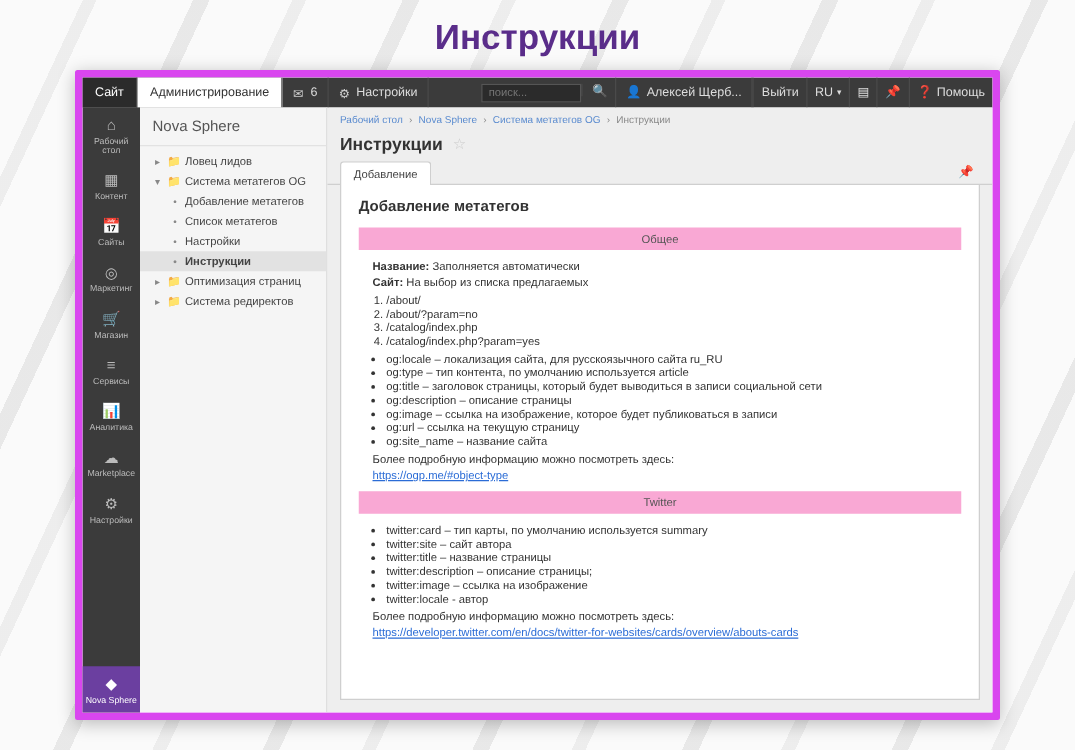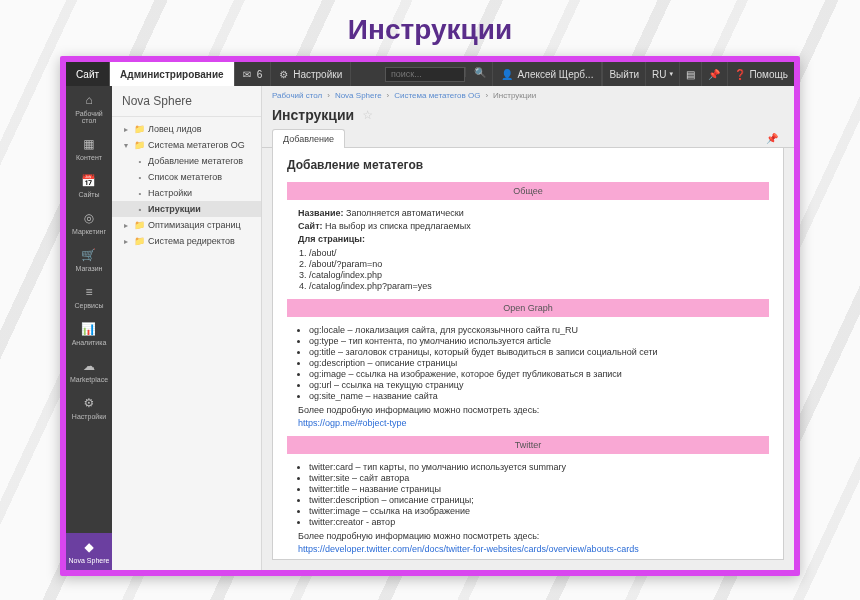--- a/index.html
+++ b/index.html
@@ -3,21 +3,21 @@
 <meta charset="utf-8">
 <style>
 *{box-sizing:border-box;margin:0;padding:0}
 body{font-family:Arial,Helvetica,sans-serif;background:#f0f0f0;position:relative;overflow:hidden;width:860px;height:600px}
 .diag-bg{position:absolute;inset:0;background:#fafafa;z-index:0}
 .diag-bg::before{content:"";position:absolute;inset:0;background:repeating-linear-gradient(115deg,transparent 0 60px,rgba(0,0,0,.05) 60px 70px,transparent 70px 140px,rgba(0,0,0,.07) 140px 152px)}
 .hero-title{position:relative;z-index:1;text-align:center;font-size:28px;font-weight:700;color:#5a2d8a;padding:14px 0 10px}
 .app-shell{position:relative;z-index:1;margin:0 auto;width:740px;height:520px;background:#fff;border:6px solid #d946ef;box-shadow:0 3px 14px rgba(0,0,0,.25);border-radius:2px;display:flex;flex-direction:column;overflow:hidden}
 .topbar{display:flex;align-items:center;background:#3b3b3b;color:#ddd;font-size:10px;height:24px}
 .topbar .tab-site{background:#2b2b2b;color:#fff;padding:0 10px;height:100%;display:flex;align-items:center;border-right:1px solid #555}
-.topbar .tab-admin{background:#fff;color:#333;padding:0 10px;height:100%;display:flex;align-items:center;font-weight:700;border-right:1px solid #555}
+.topbar .tab-admin{background:#fff;color:#333;padding:0 10px;height:100%;display:flex;align-items:center;font-weight:400;border-right:1px solid #555}
 .topbar .tbtn{padding:0 8px;height:100%;display:flex;align-items:center;gap:4px;border-right:1px solid #4a4a4a;cursor:pointer}
 .topbar .tbtn .ic{width:10px;height:10px;opacity:.9}
 .topbar .search{margin-left:auto;display:flex;align-items:flex-start}
 .topbar input{background:#2b2b2b;border:1px solid #555;color:#ccc;font-size:9px;padding:2px 5px;width:80px;height:15px}
 .topbar .user{padding:0 8px;display:flex;align-items:center;gap:4px;border-left:1px solid #4a4a4a;border-right:1px solid #4a4a4a;height:100%}
 .topbar .rt{padding:0 6px;display:flex;align-items:center;gap:3px;height:100%;border-left:1px solid #4a4a4a}
 .body{display:flex;flex:1;min-height:0}
 .rail{width:46px;background:#3b3b3b;color:#bbb;display:flex;flex-direction:column;align-items:center;font-size:7px;text-align:center}
 .rail .ritem{padding:6px 2px;width:100%;cursor:pointer;display:flex;flex-direction:column;align-items:center;gap:2px}
 .rail .ritem.active{background:#2b2b2b;color:#fff}
@@ -44,21 +44,21 @@
 .tabs .pin{margin-left:auto;color:#aaa;font-size:10px;padding:2px 5px}
 .content{flex:1;background:#fff;margin:0 10px 10px;border:1px solid #cfcfcf;border-top:none;padding:10px 14px;font-size:9px;color:#333;overflow:auto}
 .content h2{font-size:12px;font-weight:600;margin-bottom:10px}
 .sect-h{background:#f9a8d4;text-align:center;padding:4px;font-size:9px;color:#555;margin:8px 0}
 .lbl{font-weight:700}
 .content p{margin:3px 11px}
 .content ol{margin:4px 0 4px 22px}
 .content ol li{margin:1px 0}
 .content ul{margin:4px 0 4px 22px;list-style:disc}
 .content ul li{margin:1px 0}
-.content a{color:#2b6cd6;}
+.content a{color:#2b6cd6;text-decoration:underline}
 </style>
 </head>
 <body>
 
 <div class="diag-bg"></div>
 <div class="hero-title">Инструкции</div>
 
 <div class="app-shell">
   <div class="topbar">
     <div class="tab-site">Сайт</div>
@@ -201,46 +201,44 @@
       </div>
       <div class="tabs">
         <div class="tab">Добавление</div>
         <div class="pin">📌</div>
       </div>
       <div class="content">
         <h2>Добавление метатегов</h2>
         <div class="sect-h">Общее</div>
         <p><span class="lbl">Название:</span> <span>Заполняется автоматически</span></p>
         <p><span class="lbl">Сайт:</span> <span>На выбор из списка предлагаемых</span></p>
-        <p><span class="lbl">Для страницы:</span></p>
         <ol>
           <li>/about/</li>
           <li>/about/?param=no</li>
           <li>/catalog/index.php</li>
           <li>/catalog/index.php?param=yes</li>
         </ol>
-        <div class="sect-h">Open Graph</div>
         <ul>
           <li>og:locale – локализация сайта, для русскоязычного сайта ru_RU</li>
           <li>og:type – тип контента, по умолчанию используется article</li>
           <li>og:title – заголовок страницы, который будет выводиться в записи социальной сети</li>
           <li>og:description – описание страницы</li>
           <li>og:image – ссылка на изображение, которое будет публиковаться в записи</li>
           <li>og:url – ссылка на текущую страницу</li>
           <li>og:site_name – название сайта</li>
         </ul>
         <p>Более подробную информацию можно посмотреть здесь:</p>
         <p><a>https://ogp.me/#object-type</a></p>
         <div class="sect-h">Twitter</div>
         <ul>
           <li>twitter:card – тип карты, по умолчанию используется summary</li>
           <li>twitter:site – сайт автора</li>
           <li>twitter:title – название страницы</li>
           <li>twitter:description – описание страницы;</li>
           <li>twitter:image – ссылка на изображение</li>
-          <li>twitter:creator - автор</li>
+          <li>twitter:locale - автор</li>
         </ul>
         <p>Более подробную информацию можно посмотреть здесь:</p>
         <p><a>https://developer.twitter.com/en/docs/twitter-for-websites/cards/overview/abouts-cards</a></p>
       </div>
     </div>
   </div>
 </div>
 
 </body></html>

